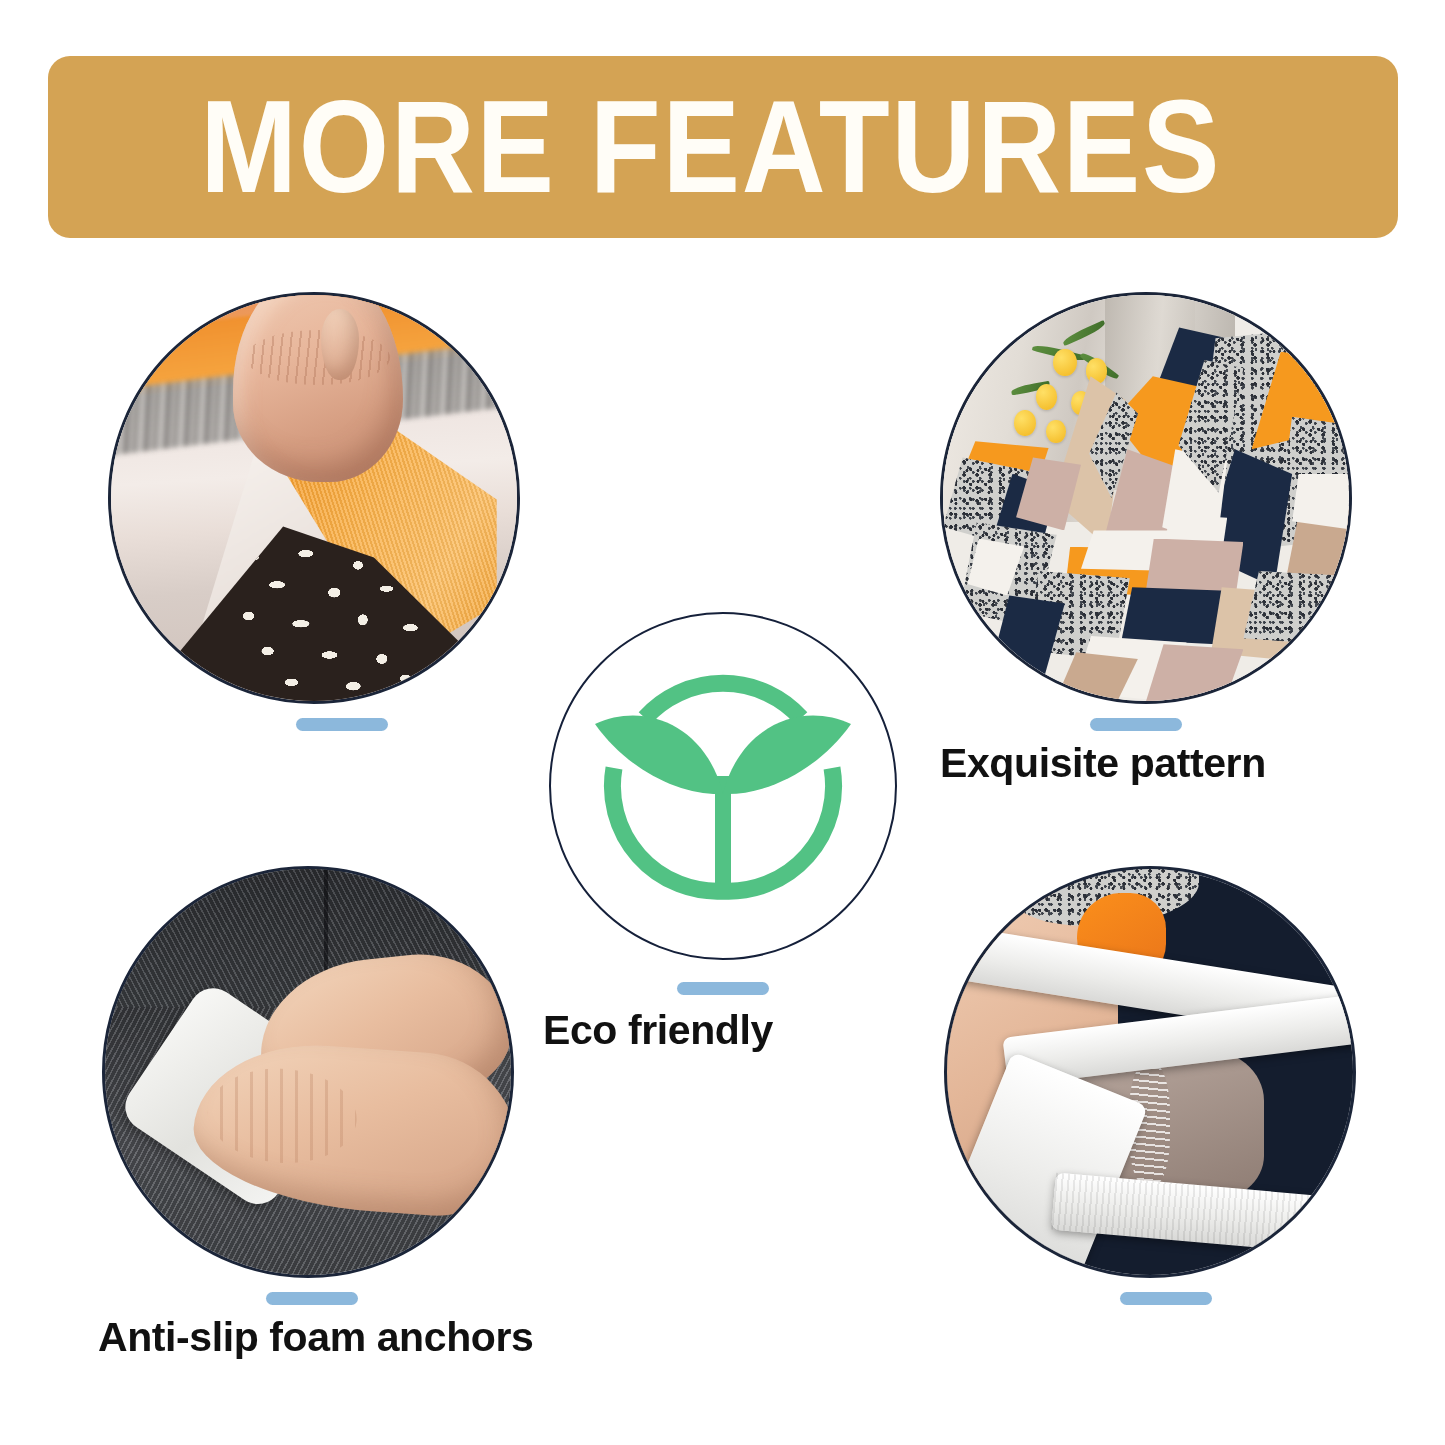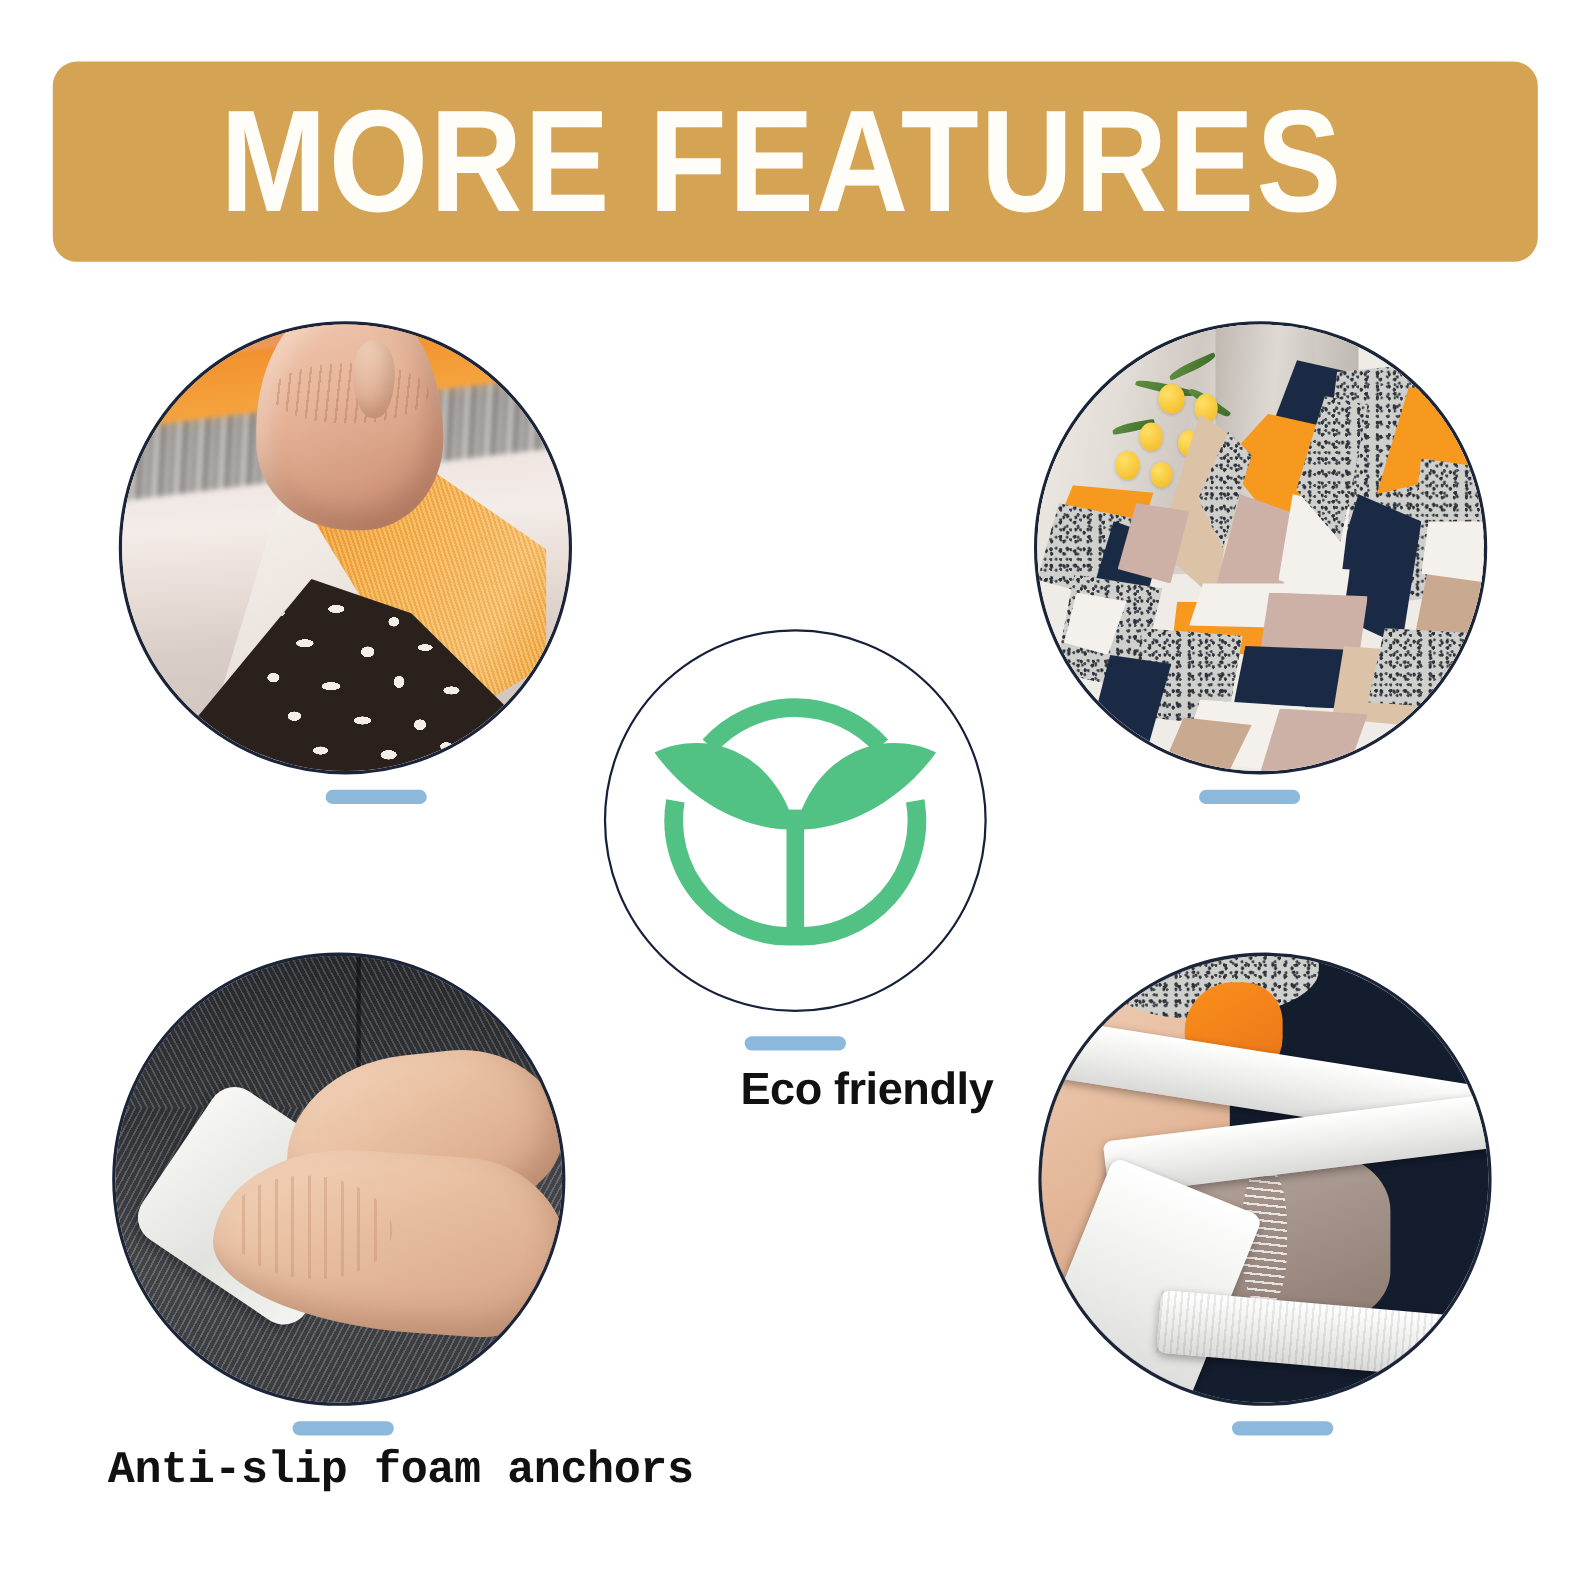--- a/index.html
+++ b/index.html
@@ -88,31 +88,31 @@
     color: #111111;
     letter-spacing: -0.4px;
     white-space: nowrap;
     line-height: 1.1;
   }
   .feature.tl .dash { margin-left: 266px; }
   .feature.tl .feature-label { text-align: left; padding-left: 142px; }
   .feature.tr .dash { margin-left: 150px; }
   .feature.tr .feature-label { text-align: left; padding-left: 0px; }
   .feature.bl .dash { margin-left: 236px; }
-  .feature.bl .feature-label { text-align: left; padding-left: 68px; font-family: Liberation Mono, monospace; }
+  .feature.bl .feature-label { text-align: left; padding-left: 68px; }
   .feature.br .dash { margin-left: 180px; }
   .feature.br .feature-label { text-align: left; padding-left: -20px; }
 
   
   .eco-wrap {
     position: absolute;
     left: 543px;
-    top: 572px;
+    top: 612px;
     width: 360px;
-    text-align: right;
+    text-align: left;
   }
   .eco-circle {
     width: 348px;
     height: 348px;
     border-radius: 50%;
     border: 2px solid #15203a;
     box-sizing: border-box;
     margin: 0 auto;
     background: #ffffff;
     display: flex;
@@ -451,20 +451,21 @@
         <span class="navy" style="left:12%; top:74%; width:18%; height:20%; clip-path:polygon(24% 0%,100% 10%,72% 100%,0% 84%);"></span>
         <span class="beige" style="left:66%; top:72%; width:22%; height:18%; clip-path:polygon(12% 0%,100% 8%,88% 100%,0% 90%);"></span>
         <span class="speck" style="left:74%; top:68%; width:24%; height:18%; clip-path:polygon(16% 0%,100% 6%,84% 100%,0% 92%);"></span>
         <span class="white2" style="left:32%; top:84%; width:28%; height:16%; clip-path:polygon(16% 0%,100% 10%,80% 100%,0% 86%);"></span>
         <span class="tan" style="left:28%; top:88%; width:20%; height:14%; clip-path:polygon(24% 0%,100% 12%,70% 100%,0% 80%);"></span>
         <span class="pinky" style="left:50%; top:86%; width:24%; height:16%; clip-path:polygon(18% 0%,100% 8%,78% 100%,0% 88%);"></span>
       </div>
     </div>
   </div>
   <div class="dash"></div>
+  <div class="feature-label">Exquisite pattern</div>
 </div>
 
 <div class="feature bl">
   <div class="photo-circle">
     <div class="photo-inner">
       <div class="p3-bg"></div>
       <div class="p3-back"></div>
       <div class="p3-seam"></div>
       <div class="p3-foam"></div>
       <div class="p3-hand-a"></div>

